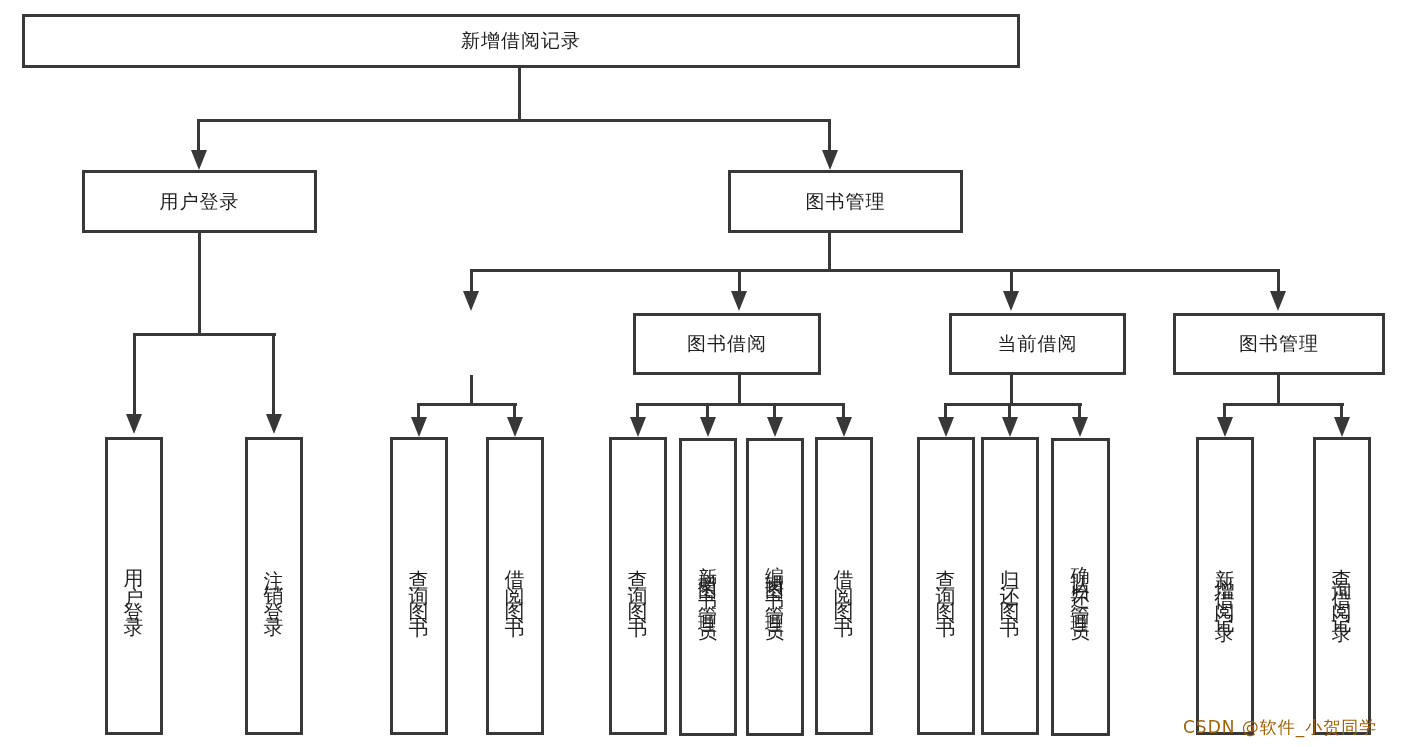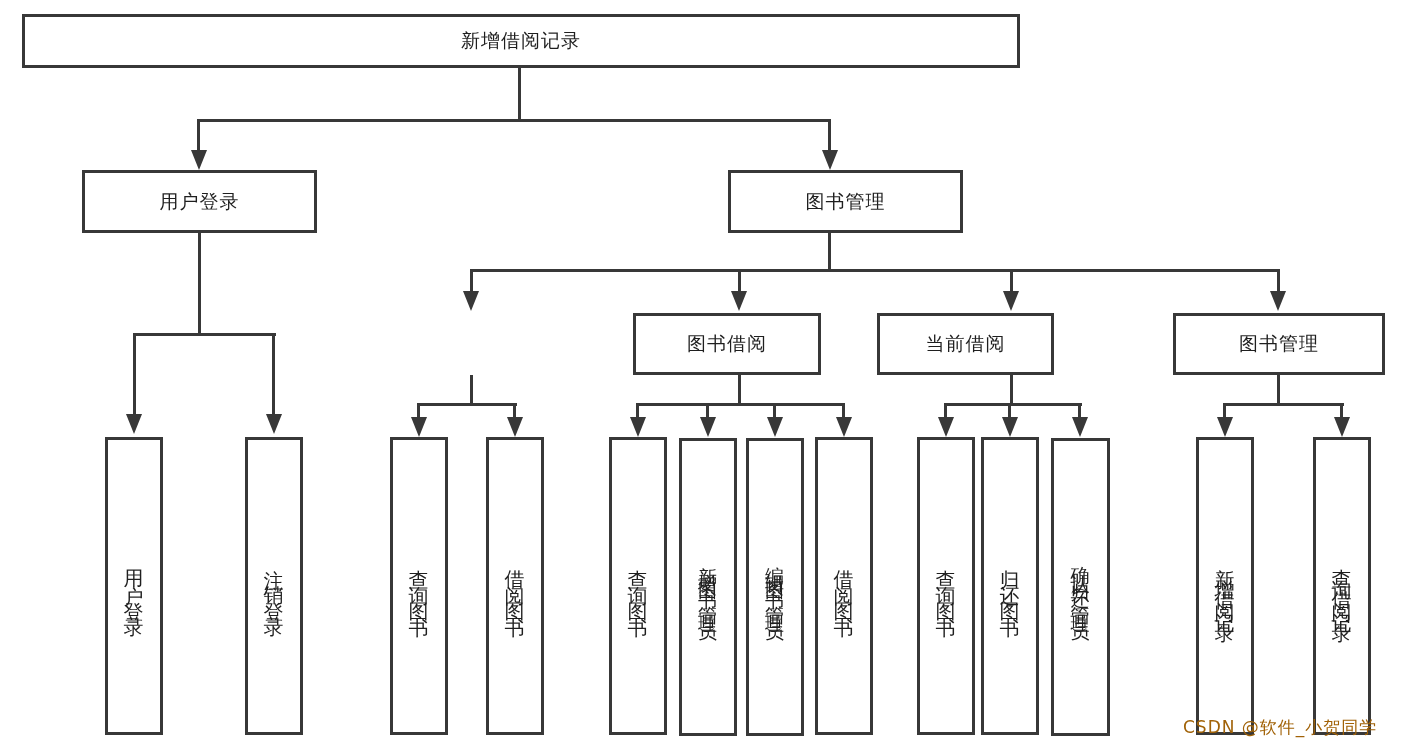--- a/index.html
+++ b/index.html
@@ -41,21 +41,21 @@
   <div class="box h" style="left:82px;top:170px;width:235px;height:63px">
     <span class="lbl">用户登录</span>
   </div>
   <div class="box h" style="left:728px;top:170px;width:235px;height:63px">
     <span class="lbl">图书管理</span>
   </div>
 
   <div class="box h" style="left:633px;top:313px;width:188px;height:62px">
     <span class="lbl">图书借阅</span>
   </div>
-  <div class="box h" style="left:877px;top:313px;width:177px;height:62px">
+  <div class="box h" style="left:949px;top:313px;width:177px;height:62px">
     <span class="lbl">当前借阅</span>
   </div>
   <div class="box h" style="left:1173px;top:313px;width:212px;height:62px">
     <span class="lbl">图书管理</span>
   </div>
 
   <div class="box v" style="left:105px;top:437px;width:58px;height:298px">
     <span class="lbl">用户登录</span>
   </div>
   <div class="box v" style="left:245px;top:437px;width:58px;height:298px">

